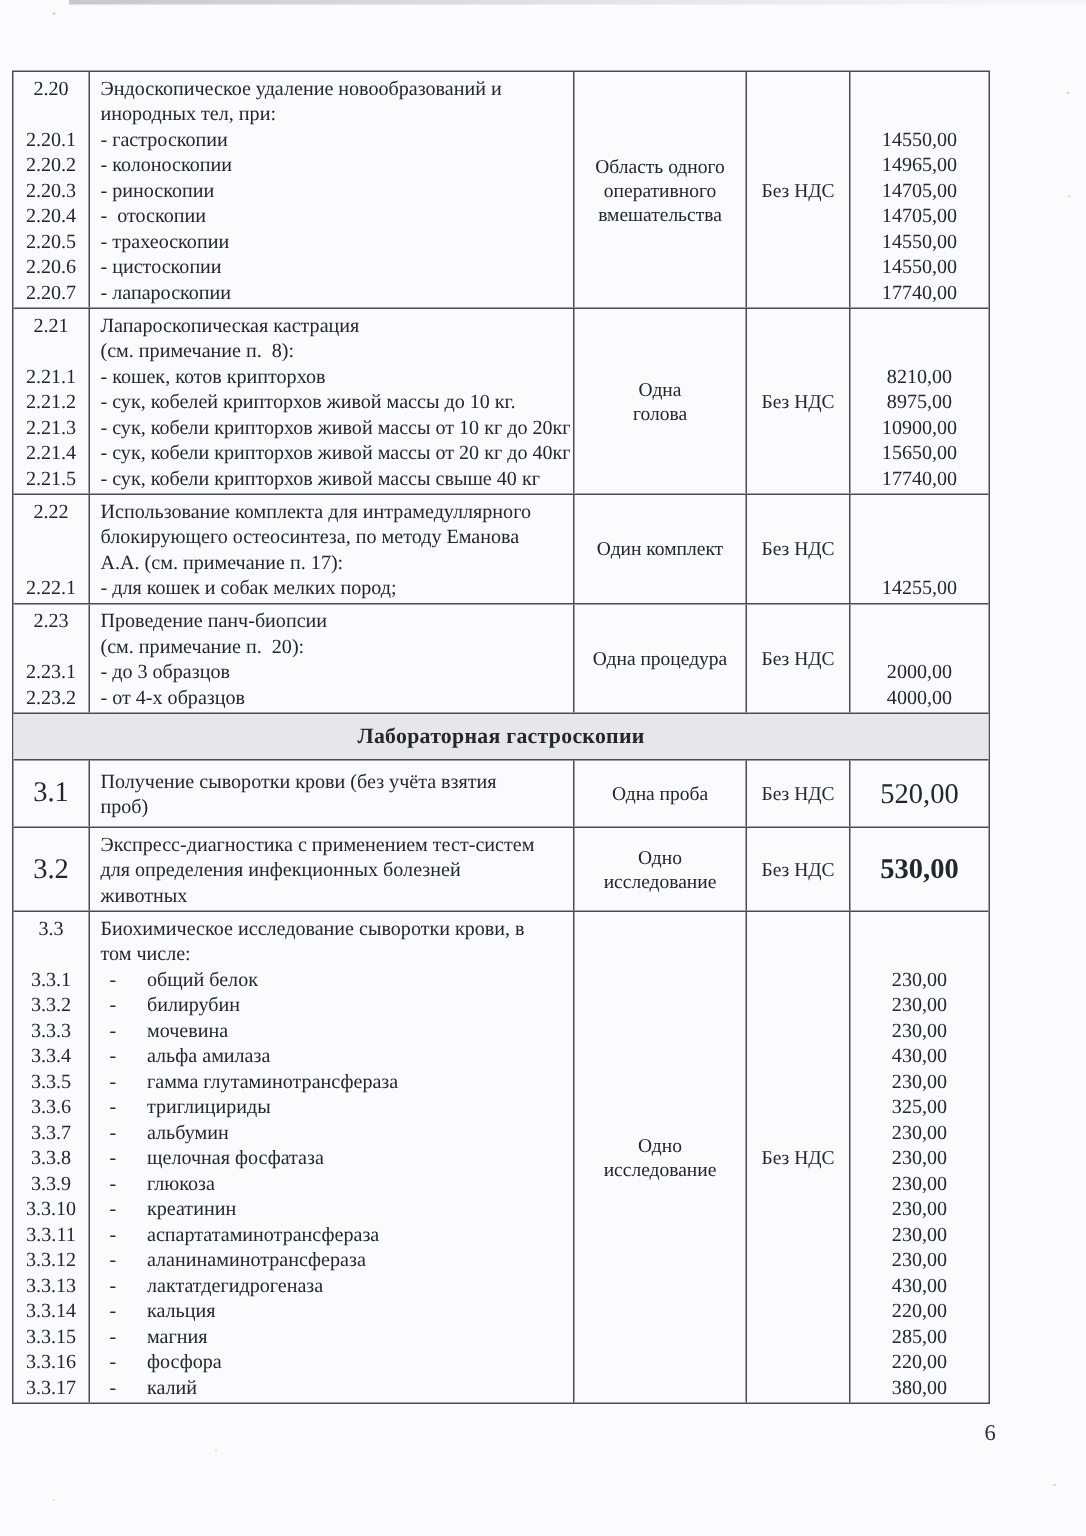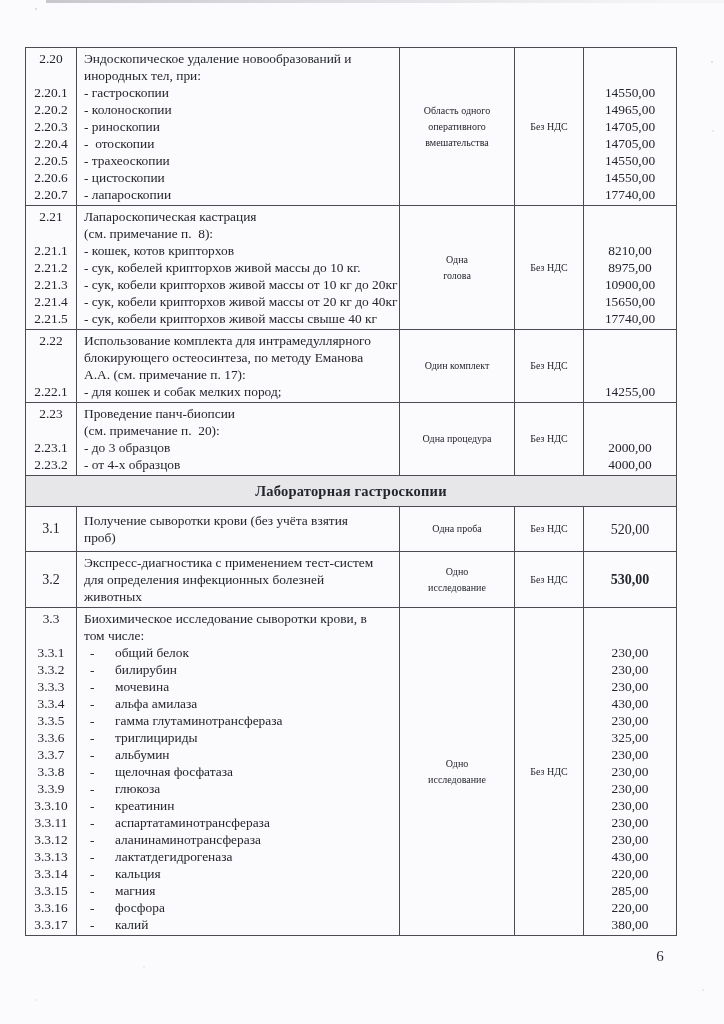--- a/index.html
+++ b/index.html
@@ -22,44 +22,44 @@
       radial-gradient(1.5px 1.5px at 36px 1000px, rgba(110,110,140,.3), transparent 70%);
     font-family:"Liberation Serif", serif;
     color:var(--ink);
   }
   .scan-edge-top{
     position:absolute;top:0;left:46px;right:0;height:3px;
     background:linear-gradient(90deg, rgba(80,80,92,.55), rgba(110,110,125,.28) 55%, rgba(140,140,150,.10) 92%);
     opacity:.55;
   }
   .doc-table{
-    position:absolute;left:25px;top:47px;width:650px;
+    position:absolute;left:8px;top:47px;width:650px;
     border:1.4px solid var(--tb);
     background:transparent;
   }
   .t-row{
     display:grid;
     grid-template-columns:50px 323px 115px 69px 1fr;
     border-bottom:1px solid var(--tb);
   }
   .doc-table > .t-row:last-child{border-bottom:none;}
   .cell{border-left:1px solid var(--tb);padding:2px 0;min-width:0;}
   .t-row .cell:first-child{border-left:none;}
   .ln{height:17px;line-height:17px;font-size:13.4px;white-space:pre;overflow:hidden;}
   .cell-num{text-align:center;}
   .cell-desc .ln{padding-left:7px;}
   .fit{display:inline-block;white-space:pre;transform-origin:0 60%;}
   .dash-bullet{display:inline-block;width:31px;padding-left:6px;box-sizing:border-box;}
   .cell-unit,.cell-vat{
     display:flex;flex-direction:column;align-items:center;justify-content:center;
-    text-align:center;font-size:10px;line-height:16px;
+    text-align:center;font-size:13px;line-height:16px;
   }
   .uln{white-space:nowrap;}
   .cell-price{text-align:center;}
-  .vcenter{display:flex;flex-direction:row;align-items:center;justify-content:center;font-size:14px;text-align:center;}
+  .vcenter{display:flex;flex-direction:row;align-items:center;justify-content:center;font-size:19px;text-align:center;}
   .section-row{
     height:30px;display:flex;align-items:center;justify-content:center;
     background:var(--hbg);border-bottom:1px solid var(--tb);
   }
   .section-label{font-weight:bold;font-size:14.5px;letter-spacing:.2px;}
   .page-number{
     position:absolute;left:648px;top:948px;width:24px;text-align:center;
     font-size:15px;color:#2c2e38;
   }
 </style>

